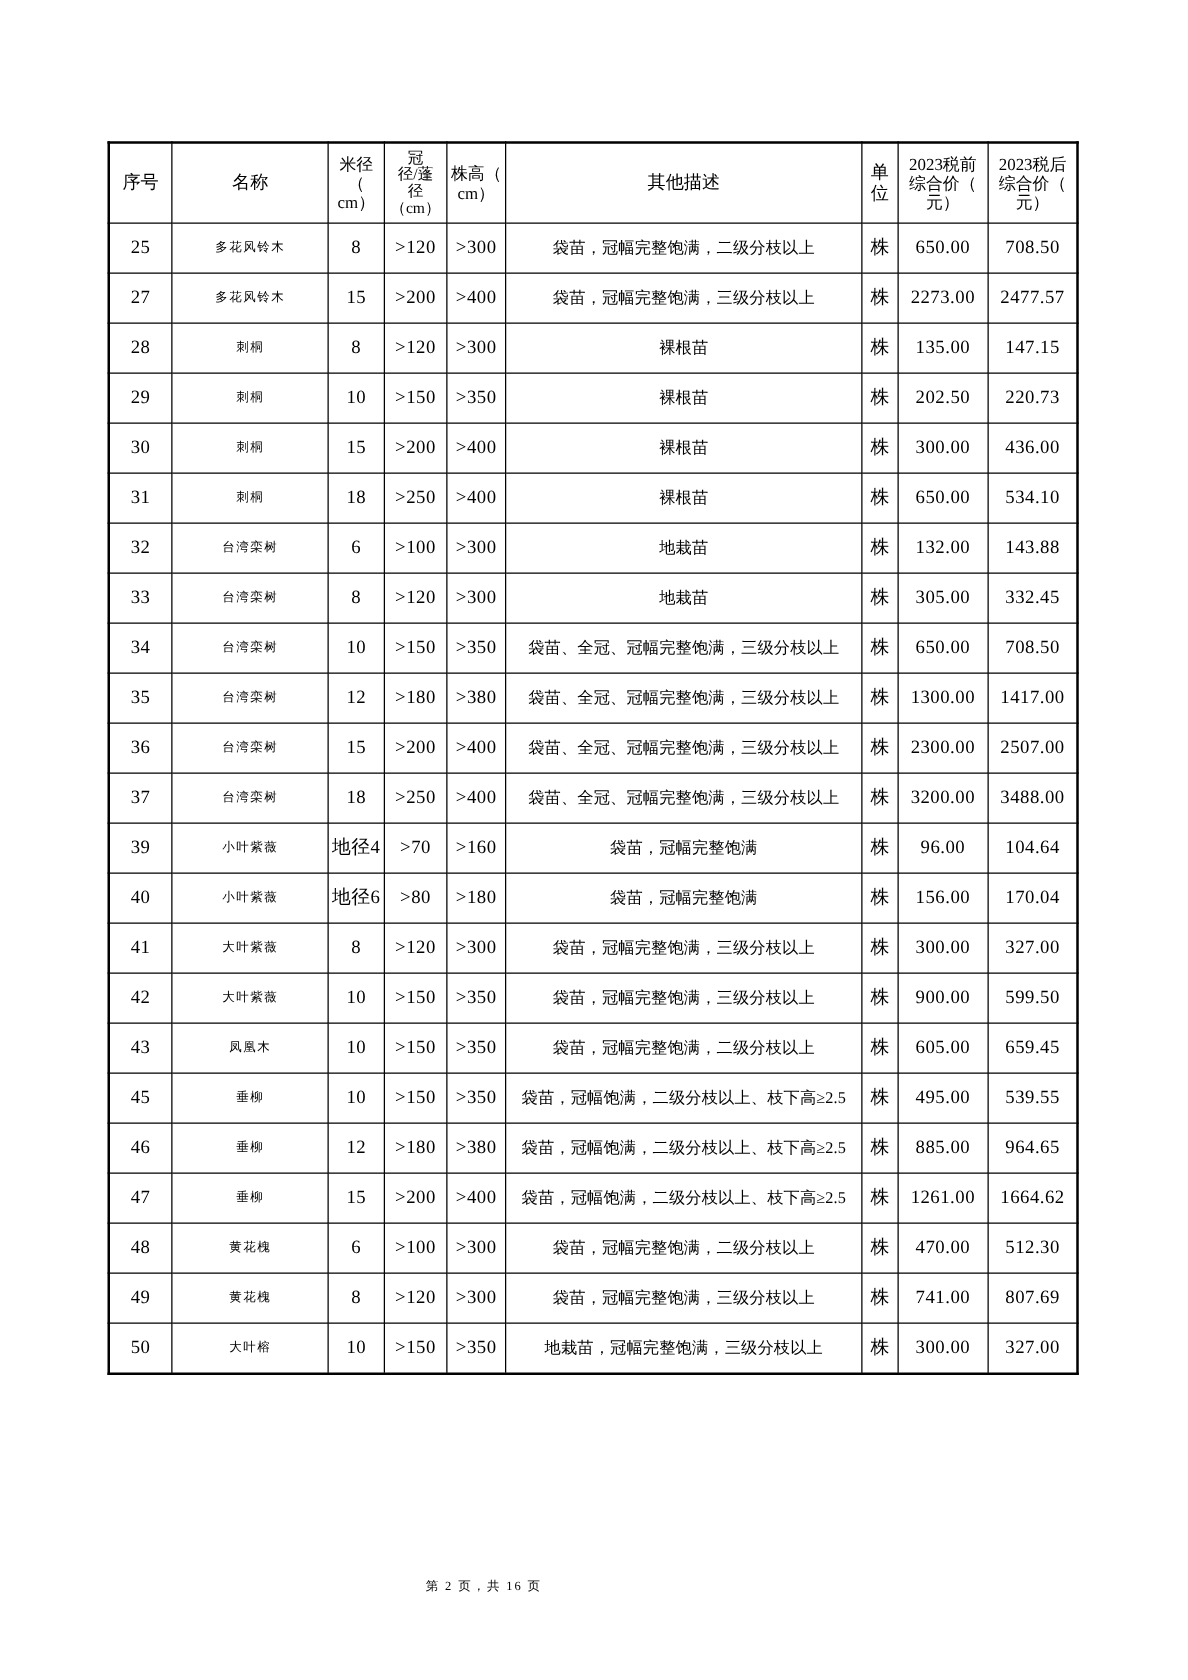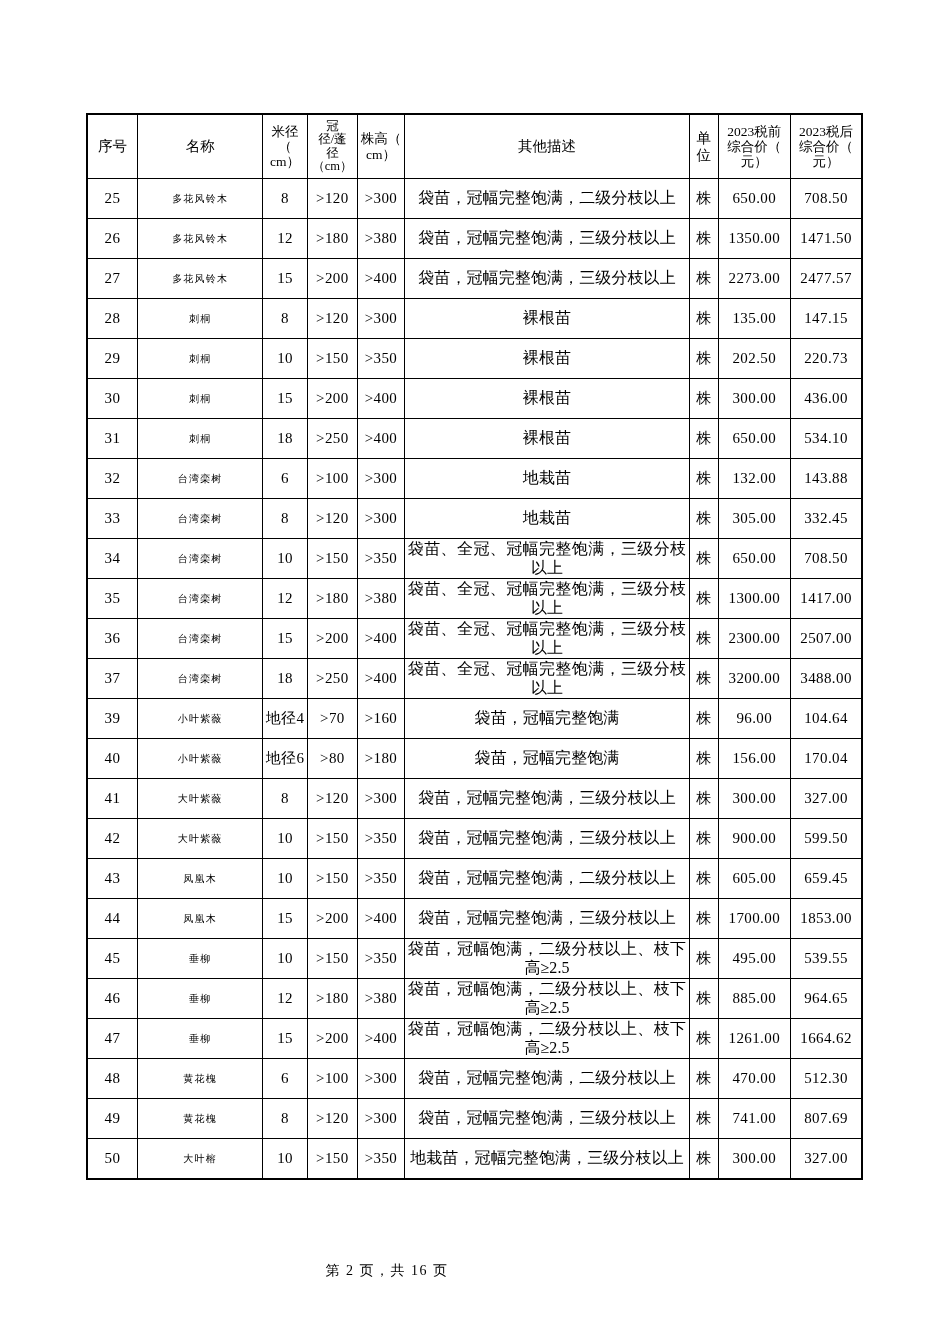--- a/index.html
+++ b/index.html
@@ -85,36 +85,36 @@
     letter-spacing: 0.4px;
   }
   tbody td.cell-name {
     font-size: 10px;
     letter-spacing: 1.2px;
   }
   tbody td.cell-unit {
     font-size: 15px;
   }
   tbody td.cell-desc {
-    font-size: 16px;
+    font-size: 13px;
     line-height: 1.14;
     letter-spacing: 0.1px;
   }
   tbody td.cell-desc.two-line {
     text-align: justify;
     text-align-last: center;
     padding: 0 3px;
   }
   .footer {
     position: absolute;
     left: 0;
     top: 1262px;
     width: 774px;
     text-align: center;
-    font-size: 14px;
+    font-size: 10px;
     letter-spacing: 1.5px;
     font-family: "Liberation Serif", "DejaVu Serif", serif;
   }
 </style>
 </head>
 <body>
 
 <div class="page">
 
   <div class="table-wrap">
@@ -168,31 +168,20 @@
             <td class="cell-name">多花风铃木</td>
             <td class="cell-dia">8</td>
             <td class="cell-crown">&gt;120</td>
             <td class="cell-height">&gt;300</td>
             <td class="cell-desc two-line">袋苗，冠幅完整饱满，二级分枝以上</td>
             <td class="cell-unit">株</td>
             <td class="cell-pre">650.00</td>
             <td class="cell-post">708.50</td>
           </tr>
           <tr>
-            <td class="cell-idx">26</td>
-            <td class="cell-name">多花风铃木</td>
-            <td class="cell-dia">12</td>
-            <td class="cell-crown">&gt;180</td>
-            <td class="cell-height">&gt;380</td>
-            <td class="cell-desc two-line">袋苗，冠幅完整饱满，三级分枝以上</td>
-            <td class="cell-unit">株</td>
-            <td class="cell-pre">1350.00</td>
-            <td class="cell-post">1471.50</td>
-          </tr>
-          <tr>
             <td class="cell-idx">27</td>
             <td class="cell-name">多花风铃木</td>
             <td class="cell-dia">15</td>
             <td class="cell-crown">&gt;200</td>
             <td class="cell-height">&gt;400</td>
             <td class="cell-desc two-line">袋苗，冠幅完整饱满，三级分枝以上</td>
             <td class="cell-unit">株</td>
             <td class="cell-pre">2273.00</td>
             <td class="cell-post">2477.57</td>
           </tr>
@@ -355,31 +344,20 @@
             <td class="cell-name">凤凰木</td>
             <td class="cell-dia">10</td>
             <td class="cell-crown">&gt;150</td>
             <td class="cell-height">&gt;350</td>
             <td class="cell-desc two-line">袋苗，冠幅完整饱满，二级分枝以上</td>
             <td class="cell-unit">株</td>
             <td class="cell-pre">605.00</td>
             <td class="cell-post">659.45</td>
           </tr>
           <tr>
-            <td class="cell-idx">44</td>
-            <td class="cell-name">凤凰木</td>
-            <td class="cell-dia">15</td>
-            <td class="cell-crown">&gt;200</td>
-            <td class="cell-height">&gt;400</td>
-            <td class="cell-desc two-line">袋苗，冠幅完整饱满，三级分枝以上</td>
-            <td class="cell-unit">株</td>
-            <td class="cell-pre">1700.00</td>
-            <td class="cell-post">1853.00</td>
-          </tr>
-          <tr>
             <td class="cell-idx">45</td>
             <td class="cell-name">垂柳</td>
             <td class="cell-dia">10</td>
             <td class="cell-crown">&gt;150</td>
             <td class="cell-height">&gt;350</td>
             <td class="cell-desc two-line">袋苗，冠幅饱满，二级分枝以上、枝下高≥2.5</td>
             <td class="cell-unit">株</td>
             <td class="cell-pre">495.00</td>
             <td class="cell-post">539.55</td>
           </tr>

